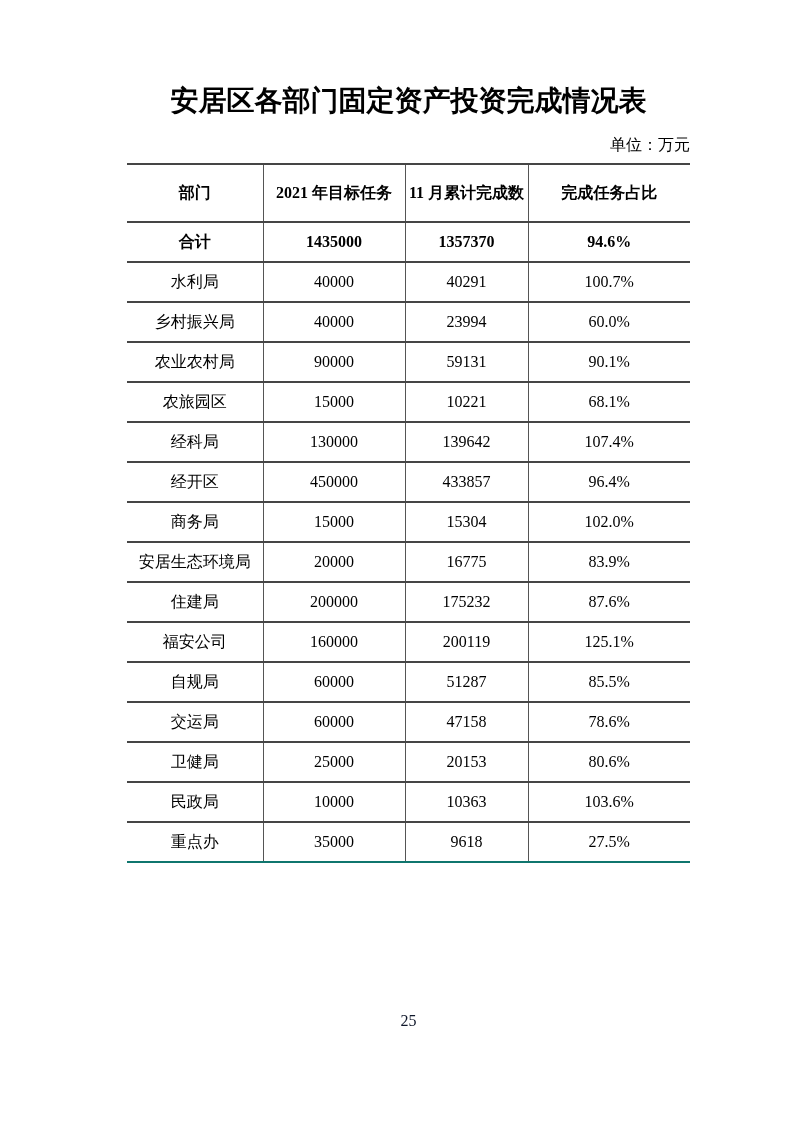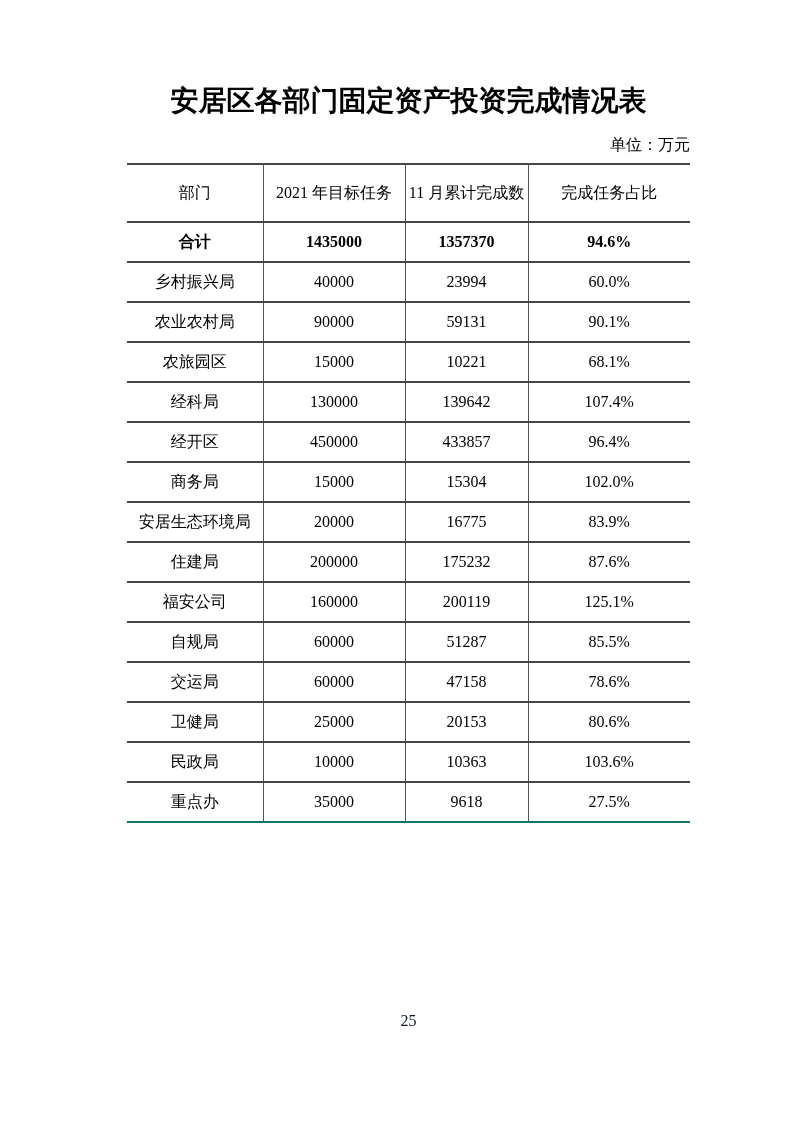--- a/index.html
+++ b/index.html
@@ -48,21 +48,21 @@
   table.main-table th,
   table.main-table td {
     text-align: center;
     vertical-align: middle;
     font-size: 16px;
     padding: 0 2px;
     color: #000;
   }
   table.main-table thead th {
     height: 56px;
-    font-weight: normal;
+    font-weight: bold;
   }
   table.main-table tbody td { height: 38px; font-weight: normal; }
   table.main-table tr { border-top: 2px solid #454545; }
   table.main-table tbody tr:last-child { border-bottom: 2px solid #0f766e; }
   table.main-table th:not(:last-child),
   table.main-table td:not(:last-child) {
     border-right: 1px solid #555555;
   }
   table.main-table tbody tr.bold td { font-weight: bold; }
   .page-number {
@@ -98,20 +98,26 @@
           </tr>
       </thead>
       <tbody>
           <tr class="bold">
             <td>合计</td>
             <td>1435000</td>
             <td>1357370</td>
             <td>94.6%</td>
           </tr>
           <tr>
+            <td>水利局</td>
+            <td>40000</td>
+            <td>40291</td>
+            <td>100.7%</td>
+          </tr>
+          <tr>
             <td>乡村振兴局</td>
             <td>40000</td>
             <td>23994</td>
             <td>60.0%</td>
           </tr>
           <tr>
             <td>农业农村局</td>
             <td>90000</td>
             <td>59131</td>
             <td>90.1%</td>

